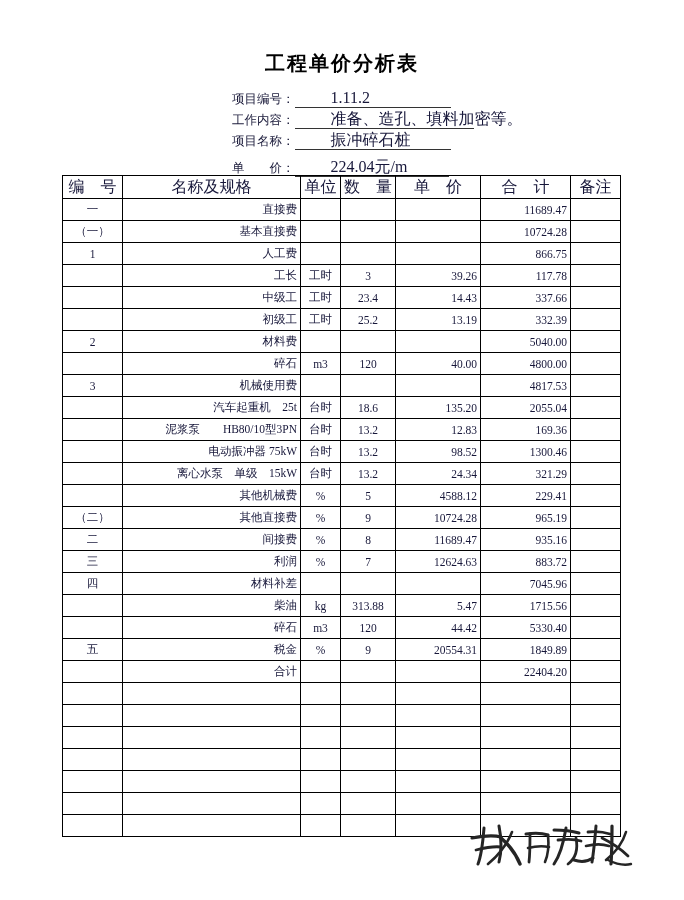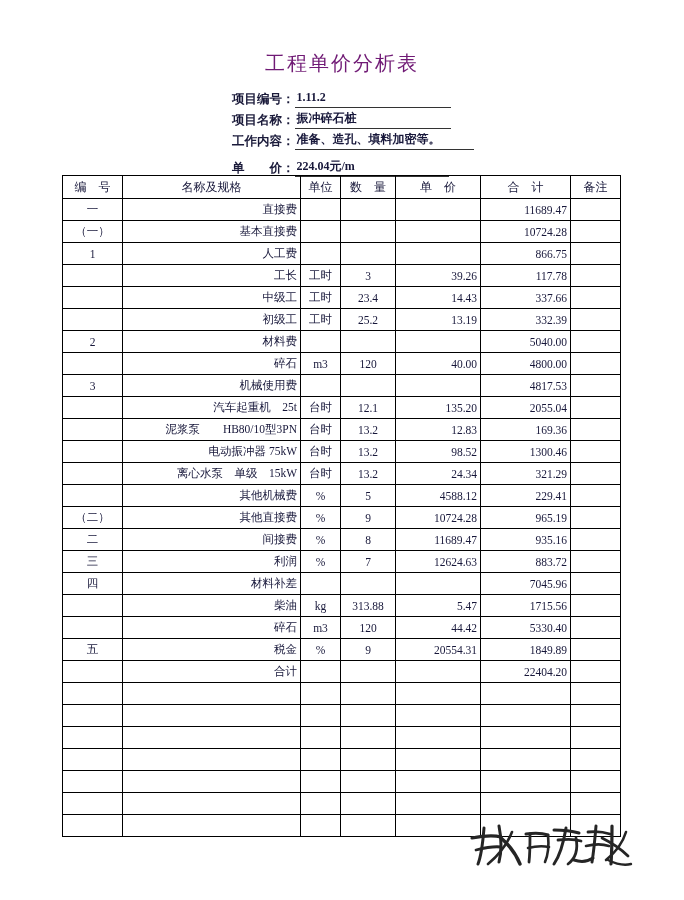--- a/index.html
+++ b/index.html
@@ -25,55 +25,55 @@
   }
 
   
   .doc-title {
     position: absolute;
     left: 0;
     top: 50px;
     width: 684px;
     text-align: center;
     font-size: 20px;
-    font-weight: normal;
+    font-weight: bold;
     letter-spacing: 2px;
-    color: #701a75;
+    color: #000000;
   }
 
   
   .meta-block {
     position: absolute;
     left: 232px;
     top: 88px;
     width: 400px;
-    font-weight: bold;
   }
   .meta-row {
     display: flex;
     align-items: flex-end;
     height: 20px;
     margin-bottom: 1px;
   }
   .meta-label {
     font-size: 12.5px;
     white-space: pre;
     color: #1a1a3a;
     line-height: 18px;
   }
   .meta-value-wrap {
     border-bottom: 1px solid #333;
     min-width: 150px;
     padding: 0 2px 1px 2px;
     line-height: 17px;
   }
   .meta-value {
-    font-size: 12px;
+    font-size: 16px;
     color: #17173a;
     white-space: pre;
+    margin-left: 34px;
   }
   .mv-w1 { width: 152px; }
   .mv-w2 { width: 152px; }
   .mv-w3 { width: 175px; }
   .mv-w4 { width: 115px; }
 
   .meta-row.price { margin-top: 7px; }
 
   
   .tbl-wrap {
@@ -94,21 +94,21 @@
     font-size: 11.5px;
     font-weight: normal;
     color: #17173a;
     overflow: hidden;
     white-space: nowrap;
     box-sizing: border-box;
   }
   table.main thead td {
     text-align: center;
     height: 23px;
-    font-size: 12px;
+    font-size: 16px;
   }
 
   
   col.c-code  { width: 60px; }
   col.c-name  { width: 178px; }
   col.c-unit  { width: 40px; }
   col.c-qty   { width: 55px; }
   col.c-price { width: 85px; }
   col.c-total { width: 90px; }
   col.c-note  { width: 50px; }
@@ -139,26 +139,26 @@
 
   <div class="doc-title">工程单价分析表</div>
 
   <div class="meta-block">
 
   <div class="meta-row">
         <span class="meta-label">项目编号：</span>
         <span class="meta-value-wrap mv-w1"><span class="meta-value">1.11.2</span></span>
       </div>
       <div class="meta-row">
+        <span class="meta-label">工作内容：</span>
+        <span class="meta-value-wrap mv-w3"><span class="meta-value">准备、造孔、填料加密等。</span></span>
+      </div>
+      <div class="meta-row">
         <span class="meta-label">项目名称：</span>
         <span class="meta-value-wrap mv-w2"><span class="meta-value">振冲碎石桩</span></span>
-      </div>
-      <div class="meta-row">
-        <span class="meta-label">工作内容：</span>
-        <span class="meta-value-wrap mv-w3"><span class="meta-value">准备、造孔、填料加密等。</span></span>
       </div>
       <div class="meta-row price">
         <span class="meta-label">单　　价：</span>
         <span class="meta-value-wrap mv-w4"><span class="meta-value">224.04元/m</span></span>
       </div>
     </div>
 
   <div class="tbl-wrap">
     <table class="main">
       <colgroup>
@@ -261,21 +261,21 @@
             <td class="al-c"></td>
             <td class="al-c"></td>
             <td class="al-r"></td>
             <td class="al-r">4817.53</td>
             <td class="al-c"></td>
           </tr>
           <tr>
             <td class="al-c"></td>
             <td class="name-cell">汽车起重机　25t</td>
             <td class="al-c">台时</td>
-            <td class="al-c">12.1</td>
+            <td class="al-c">18.6</td>
             <td class="al-r">135.20</td>
             <td class="al-r">2055.04</td>
             <td class="al-c"></td>
           </tr>
           <tr>
             <td class="al-c"></td>
             <td class="name-cell">泥浆泵　　HB80/10型3PN</td>
             <td class="al-c">台时</td>
             <td class="al-c">13.2</td>
             <td class="al-r">12.83</td>

